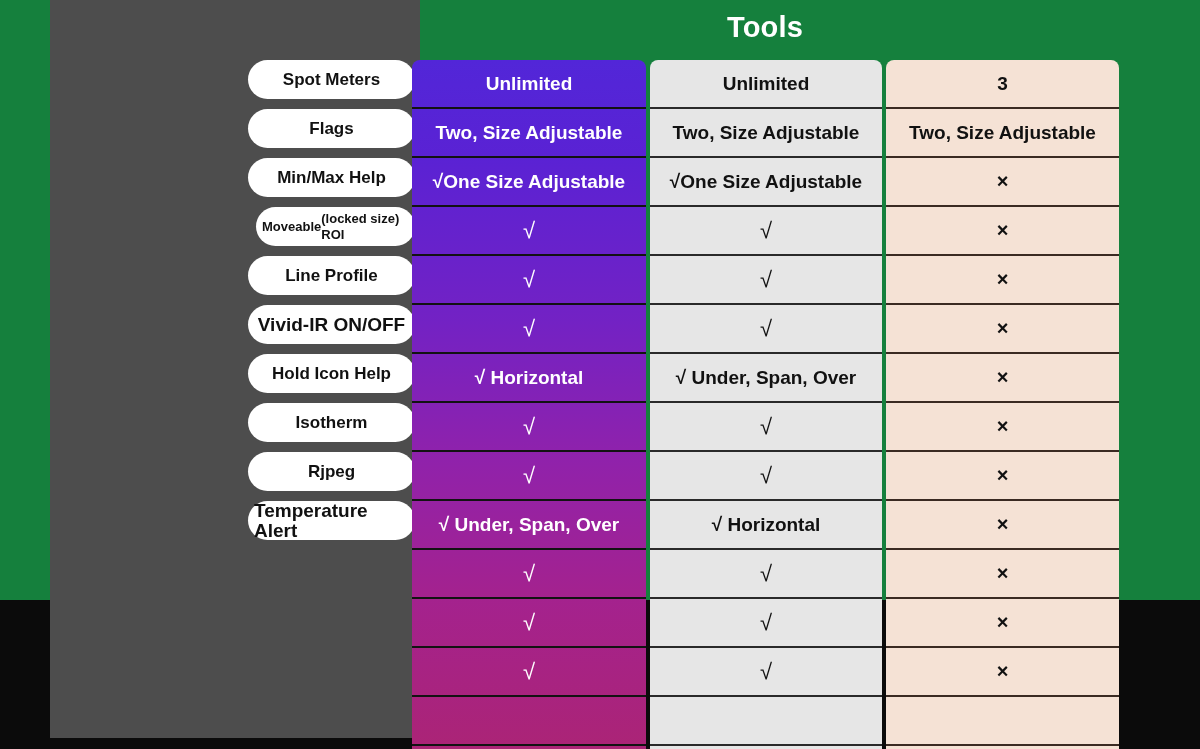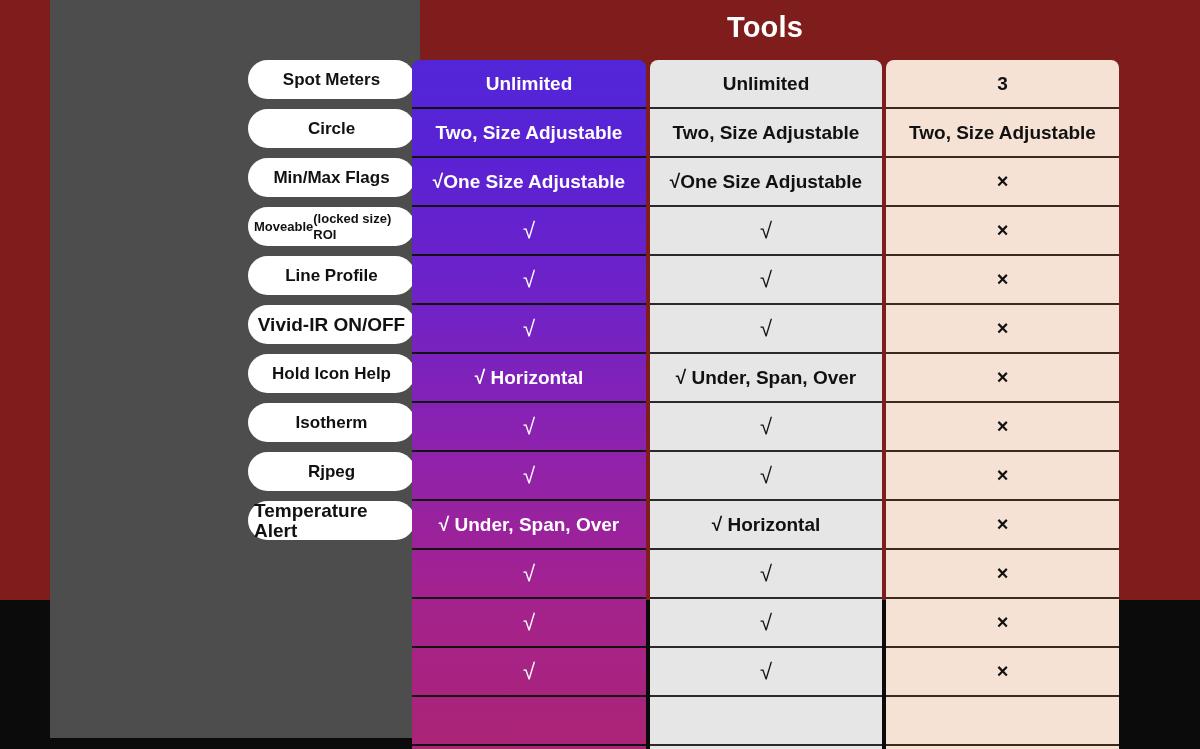--- a/index.html
+++ b/index.html
@@ -2,21 +2,21 @@
 <html><head>
 <meta charset="utf-8">
 <style>
   * { margin:0; padding:0; box-sizing:border-box; }
   html, body {
     width:1200px; height:749px;
     background:#0b0b0b;
     font-family:"Liberation Sans", sans-serif;
     overflow:hidden;
   }
-  .stage { position:relative; width:1200px; height:600px; background:#7f1d1d; }
+  .stage { position:relative; width:1200px; height:600px; background:#15803d; }
 
   
   .gray-panel {
     position:absolute; left:50px; top:0; width:370px; height:738px;
     background:#4d4d4d;
   }
 
   
   .title {
     position:absolute; left:560px; top:11px; width:410px;
@@ -29,21 +29,21 @@
     position:absolute; left:248px; top:60px; width:167px;
   }
   .pill {
     height:39px; margin-bottom:10px;
     background:#ffffff; border-radius:20px;
     display:flex; align-items:center; justify-content:center;
     color:#111111; font-size:17px; font-weight:600;
     line-height:1.05;
     padding:0 6px;
   }
-  .pill.two-line { font-size:13px; font-weight:600; line-height:1.18; }
+  .pill.two-line { font-size:13px; font-weight:600; line-height:1.18;margin-left:8px; }
   .pill.small { font-size:19px; }
 
   
   .col {
     position:absolute; top:60px; overflow:hidden;
   }
   .col.c1 { left:412px; width:234px; height:689px;
     background:linear-gradient(180deg,#5226d8 0%,#5a22d4 14%,#7322c4 38%,#9022ab 58%,#a4228e 78%,#ab2476 100%);
     border-radius:8px 8px 0 0; }
   .col.c2 { left:650px; width:232px; height:689px;
@@ -71,22 +71,22 @@
 <body>
 
 <div class="stage">
 
   <div class="gray-panel"></div>
 
   <div class="title">Tools</div>
 
   <div class="labels">
       <div class="pill">Spot Meters</div>
-      <div class="pill">Circle</div>
-      <div class="pill">Min/Max Flags</div>
+      <div class="pill">Flags</div>
+      <div class="pill">Min/Max Help</div>
       <div class="pill two-line">
         <span>Moveable</span>
         <br>
         <span>(locked size) ROI</span>
       </div>
       <div class="pill">Line Profile</div>
       <div class="pill small">Vivid-IR ON/OFF</div>
       <div class="pill">Hold Icon Help</div>
       <div class="pill">Isotherm</div>
       <div class="pill">Rjpeg</div>

